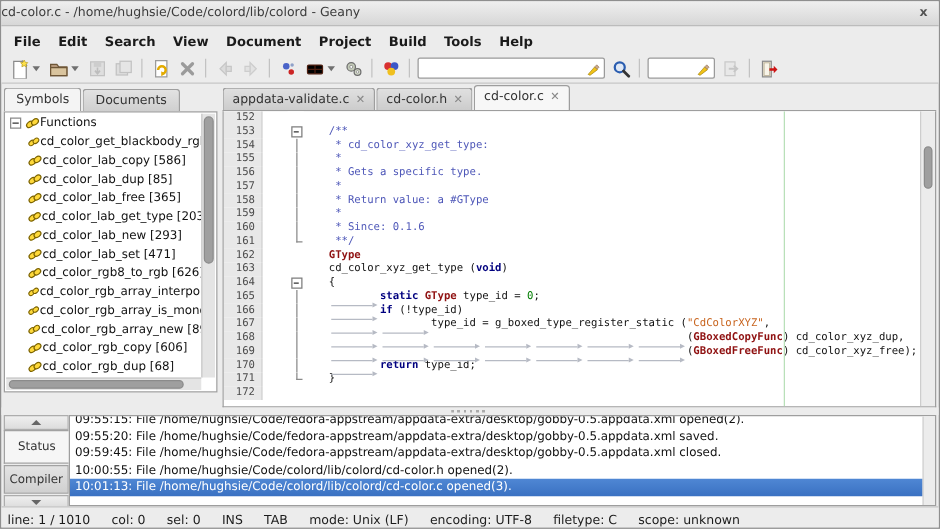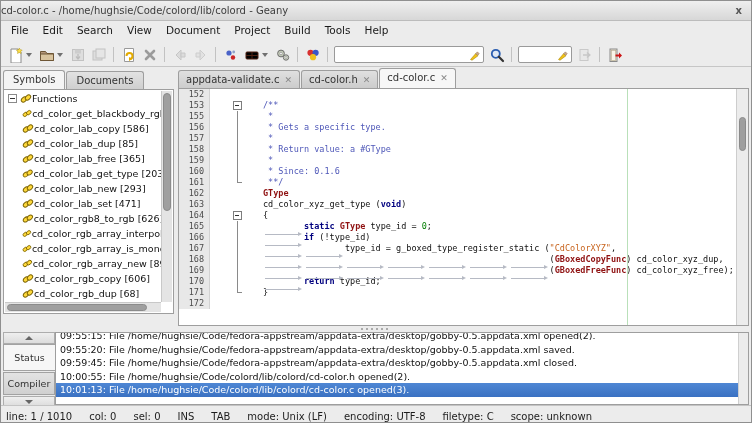--- a/index.html
+++ b/index.html
@@ -8,22 +8,22 @@
   .window{ width:752px; height:423px; position:relative; background:#ececec;
     border:1px solid #8f8f8f; overflow:hidden; color:#222; }
 
   
   .titlebar{ height:20px; background:linear-gradient(#efefef,#d7d7d7);
     border-bottom:1px solid #bcbcbc; position:relative; }
   .title-text{ text-align:left; font-size:10px; font-weight:normal; color:#3c3c3c; line-height:19px; }
   .close-x{ position:absolute; right:9px; top:0; line-height:19px; font-size:10px; color:#555; font-weight:bold; }
 
   
-  .menubar{ height:22px; display:flex; align-items:flex-start; padding-left:3px;
-    font-size:10.5px; color:#1a1a1a; background:#ececec; }
+  .menubar{ height:22px; display:flex; align-items:flex-end; padding-left:3px;
+    font-size:10.5px; color:#1a1a1a; background:#ececec;font-weight:bold; }
   .menu-item{ padding:3px 7px; }
 
   
   .toolbar{ height:24px; display:flex; align-items:center; padding-left:4px;
     border-bottom:1px solid #c6c6c6; background:#ececec; }
   .tbtn{ width:21px; height:20px; display:flex; align-items:center; justify-content:center; border-radius:2px; }
   .tbtn svg{ display:block; }
   .caret{ width:0; height:0; border-left:3px solid transparent; border-right:3px solid transparent;
     border-top:4px solid #707070; margin:0 4px 0 0; }
   .tsep{ width:1px; height:15px; background:#c2c2c2; margin:0 4px; }
@@ -410,20 +410,21 @@
           </div>
           <div class="etab active">
             <span>cd-color.c</span>
             <span class="x">✕</span>
           </div>
         </div>
       <div class="code-area">
         <div id="code-lines">
             <div class="cline"><span class="lnum">152</span><span class="fold"></span><span class="codetxt"></span></div>
             <div class="cline"><span class="lnum">153</span><span class="fold box"></span><span class="codetxt"><span class="cm">/**</span></span></div>
+            <div class="cline"><span class="lnum">154</span><span class="fold line"></span><span class="codetxt"><span class="cm"> * cd_color_xyz_get_type:</span></span></div>
             <div class="cline"><span class="lnum">155</span><span class="fold line"></span><span class="codetxt"><span class="cm"> *</span></span></div>
             <div class="cline"><span class="lnum">156</span><span class="fold line"></span><span class="codetxt"><span class="cm"> * Gets a specific type.</span></span></div>
             <div class="cline"><span class="lnum">157</span><span class="fold line"></span><span class="codetxt"><span class="cm"> *</span></span></div>
             <div class="cline"><span class="lnum">158</span><span class="fold line"></span><span class="codetxt"><span class="cm"> * Return value: a #GType</span></span></div>
             <div class="cline"><span class="lnum">159</span><span class="fold line"></span><span class="codetxt"><span class="cm"> *</span></span></div>
             <div class="cline"><span class="lnum">160</span><span class="fold line"></span><span class="codetxt"><span class="cm"> * Since: 0.1.6</span></span></div>
             <div class="cline"><span class="lnum">161</span><span class="fold end"></span><span class="codetxt"><span class="cm"> **/</span></span></div>
             <div class="cline"><span class="lnum">162</span><span class="fold"></span><span class="codetxt"><span class="ty">GType</span></span></div>
             <div class="cline"><span class="lnum">163</span><span class="fold"></span><span class="codetxt"><span class="ctext">cd_color_xyz_get_type (</span><span class="kw">void</span><span class="ctext">)</span></span></div>
             <div class="cline"><span class="lnum">164</span><span class="fold box"></span><span class="codetxt"><span class="ctext">{</span></span></div>

